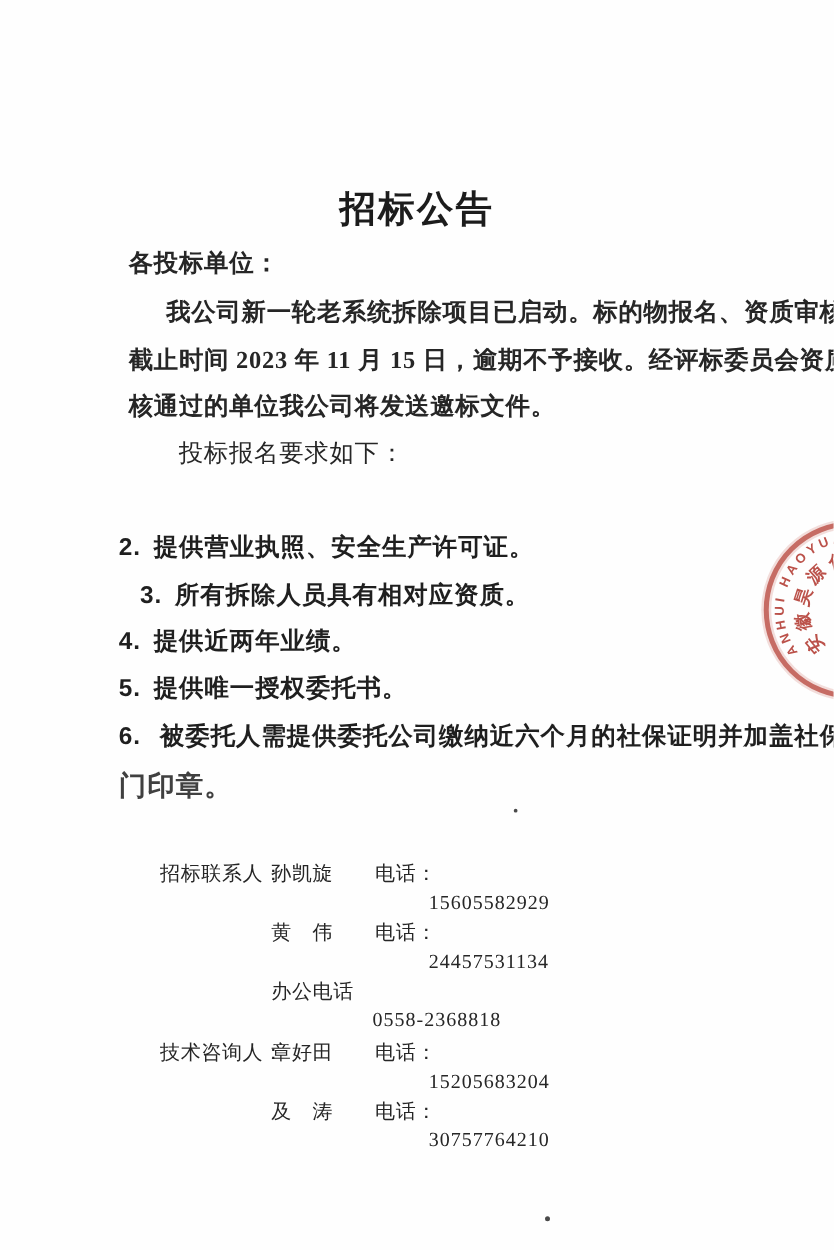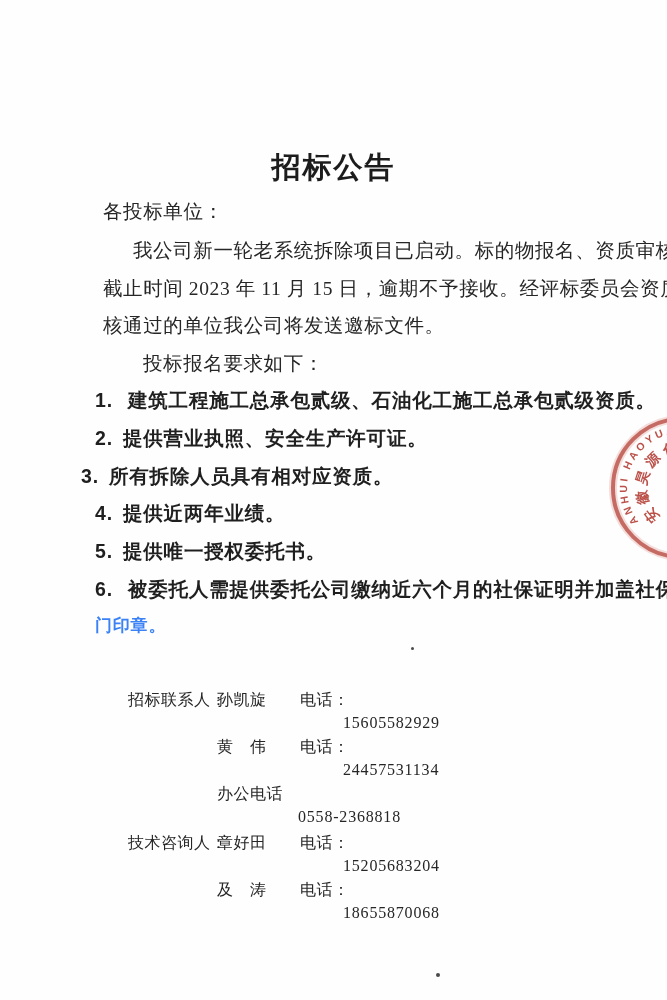--- a/index.html
+++ b/index.html
@@ -11,31 +11,31 @@
     overflow:hidden;
     font-family:"Liberation Serif","DejaVu Serif",serif;
     color:#262626;
   }
   .line{position:absolute;white-space:nowrap;line-height:1;}
   .title{
     position:absolute;top:148px;left:0;width:100%;
     margin:0;text-align:center;
     font-size:29px;font-weight:700;letter-spacing:2px;color:#1c1c1c;
   }
-  .body-text{font-size:19.5px;letter-spacing:0.6px;}
+  .body-text{font-size:19.5px;letter-spacing:0.6px;font-weight:bold;}
   .req-head{font-size:19.5px;letter-spacing:0.6px;}
   .item{
     font-family:"Liberation Sans","DejaVu Sans",sans-serif;
     font-size:19.5px;font-weight:600;letter-spacing:0.8px;color:#1f1f1f;
   }
   .item .num{display:inline-block;width:28px;font-weight:600;}
   .item.wide .num{width:33px;}
   .wrapline{
-    font-family:Liberation Mono, monospace;
-    font-size:17px;font-weight:600;letter-spacing:0.8px;color:#3b82f6;
+    font-family:Liberation Serif, serif;
+    font-size:22px;font-weight:600;letter-spacing:0.8px;color:#404040;
   }
   .note{font-size:19.5px;letter-spacing:0.6px;}
   .contact{left:0;width:100%;height:26px;font-size:16px;}
   .contact span{position:absolute;top:0;white-space:nowrap;letter-spacing:0.5px;}
   .contact .role{left:128px;}
   .contact .name{left:217px;}
   .contact .lab{left:300px;}
   .contact .val{left:343px;letter-spacing:0.8px;margin-top:23px;}
   .contact.office .val{left:298px;}
   .speck{position:absolute;background:#4a4a4a;border-radius:50%;}
@@ -50,27 +50,24 @@
   <h1 class="title">招标公告</h1>
 
   <div class="line body-text" style="top:202px;left:103px;">各投标单位：</div>
 
   <div class="line body-text" style="top:241px;left:133px;">我公司新一轮老系统拆除项目已启动。标的物报名、资质审核</div>
   <div class="line body-text" style="top:279px;left:103px;">截止时间 2023 年 11 月 15 日，逾期不予接收。经评标委员会资质审</div>
   <div class="line req-head" style="top:354px;left:143px;">投标报名要求如下：</div>
 
   <div class="line body-text" style="top:316px;left:103px;">核通过的单位我公司将发送邀标文件。</div>
 
-  <div class="line item wide" style="top:391px;left:95px;">
-    <span class="num">1.</span><span class="txt">建筑工程施工总承包贰级、石油化工施工总承包贰级资质。</span>
-  </div>
   <div class="line item" style="top:429px;left:95px;">
     <span class="num">2.</span><span class="txt">提供营业执照、安全生产许可证。</span>
   </div>
-  <div class="line item" style="top:467px;left:81px;">
+  <div class="line item" style="top:467px;left:112px;">
     <span class="num">3.</span><span class="txt">所有拆除人员具有相对应资质。</span>
   </div>
   <div class="line item" style="top:504px;left:95px;">
     <span class="num">4.</span><span class="txt">提供近两年业绩。</span>
   </div>
   <div class="line item" style="top:542px;left:95px;">
     <span class="num">5.</span><span class="txt">提供唯一授权委托书。</span>
   </div>
   <div class="line item wide" style="top:580px;left:95px;">
     <span class="num">6.</span><span class="txt">被委托人需提供委托公司缴纳近六个月的社保证明并加盖社保部</span>
@@ -99,21 +96,21 @@
   <div class="line contact" style="top:835px;">
     <span class="role">技术咨询人：</span>
     <span class="name">章好田</span>
     <span class="lab">电话：</span>
     <span class="val">15205683204</span>
   </div>
   <div class="line contact" style="top:882px;">
     <span class="role"></span>
     <span class="name">及　涛</span>
     <span class="lab">电话：</span>
-    <span class="val">18655870068</span>
+    <span class="val">30757764210</span>
   </div>
 
   <svg class="stamp" viewBox="0 0 170 170" aria-hidden="true">
     <g opacity="0.88">
       <circle cx="87" cy="80" r="69" fill="none" stroke="#b23a31" stroke-width="4" opacity="0.85"></circle>
       <circle cx="87" cy="80" r="69" fill="none" stroke="#c4554a" stroke-width="8" opacity="0.22"></circle>
       <defs>
         <path id="latinArc" d="M 44.9 115.4 A 55 55 0 1 1 134.6 107.5" fill="none"></path>
         <path id="cjkArc" d="M 69 111.2 A 36 36 0 1 1 105 48.8" fill="none"></path>
       </defs>

